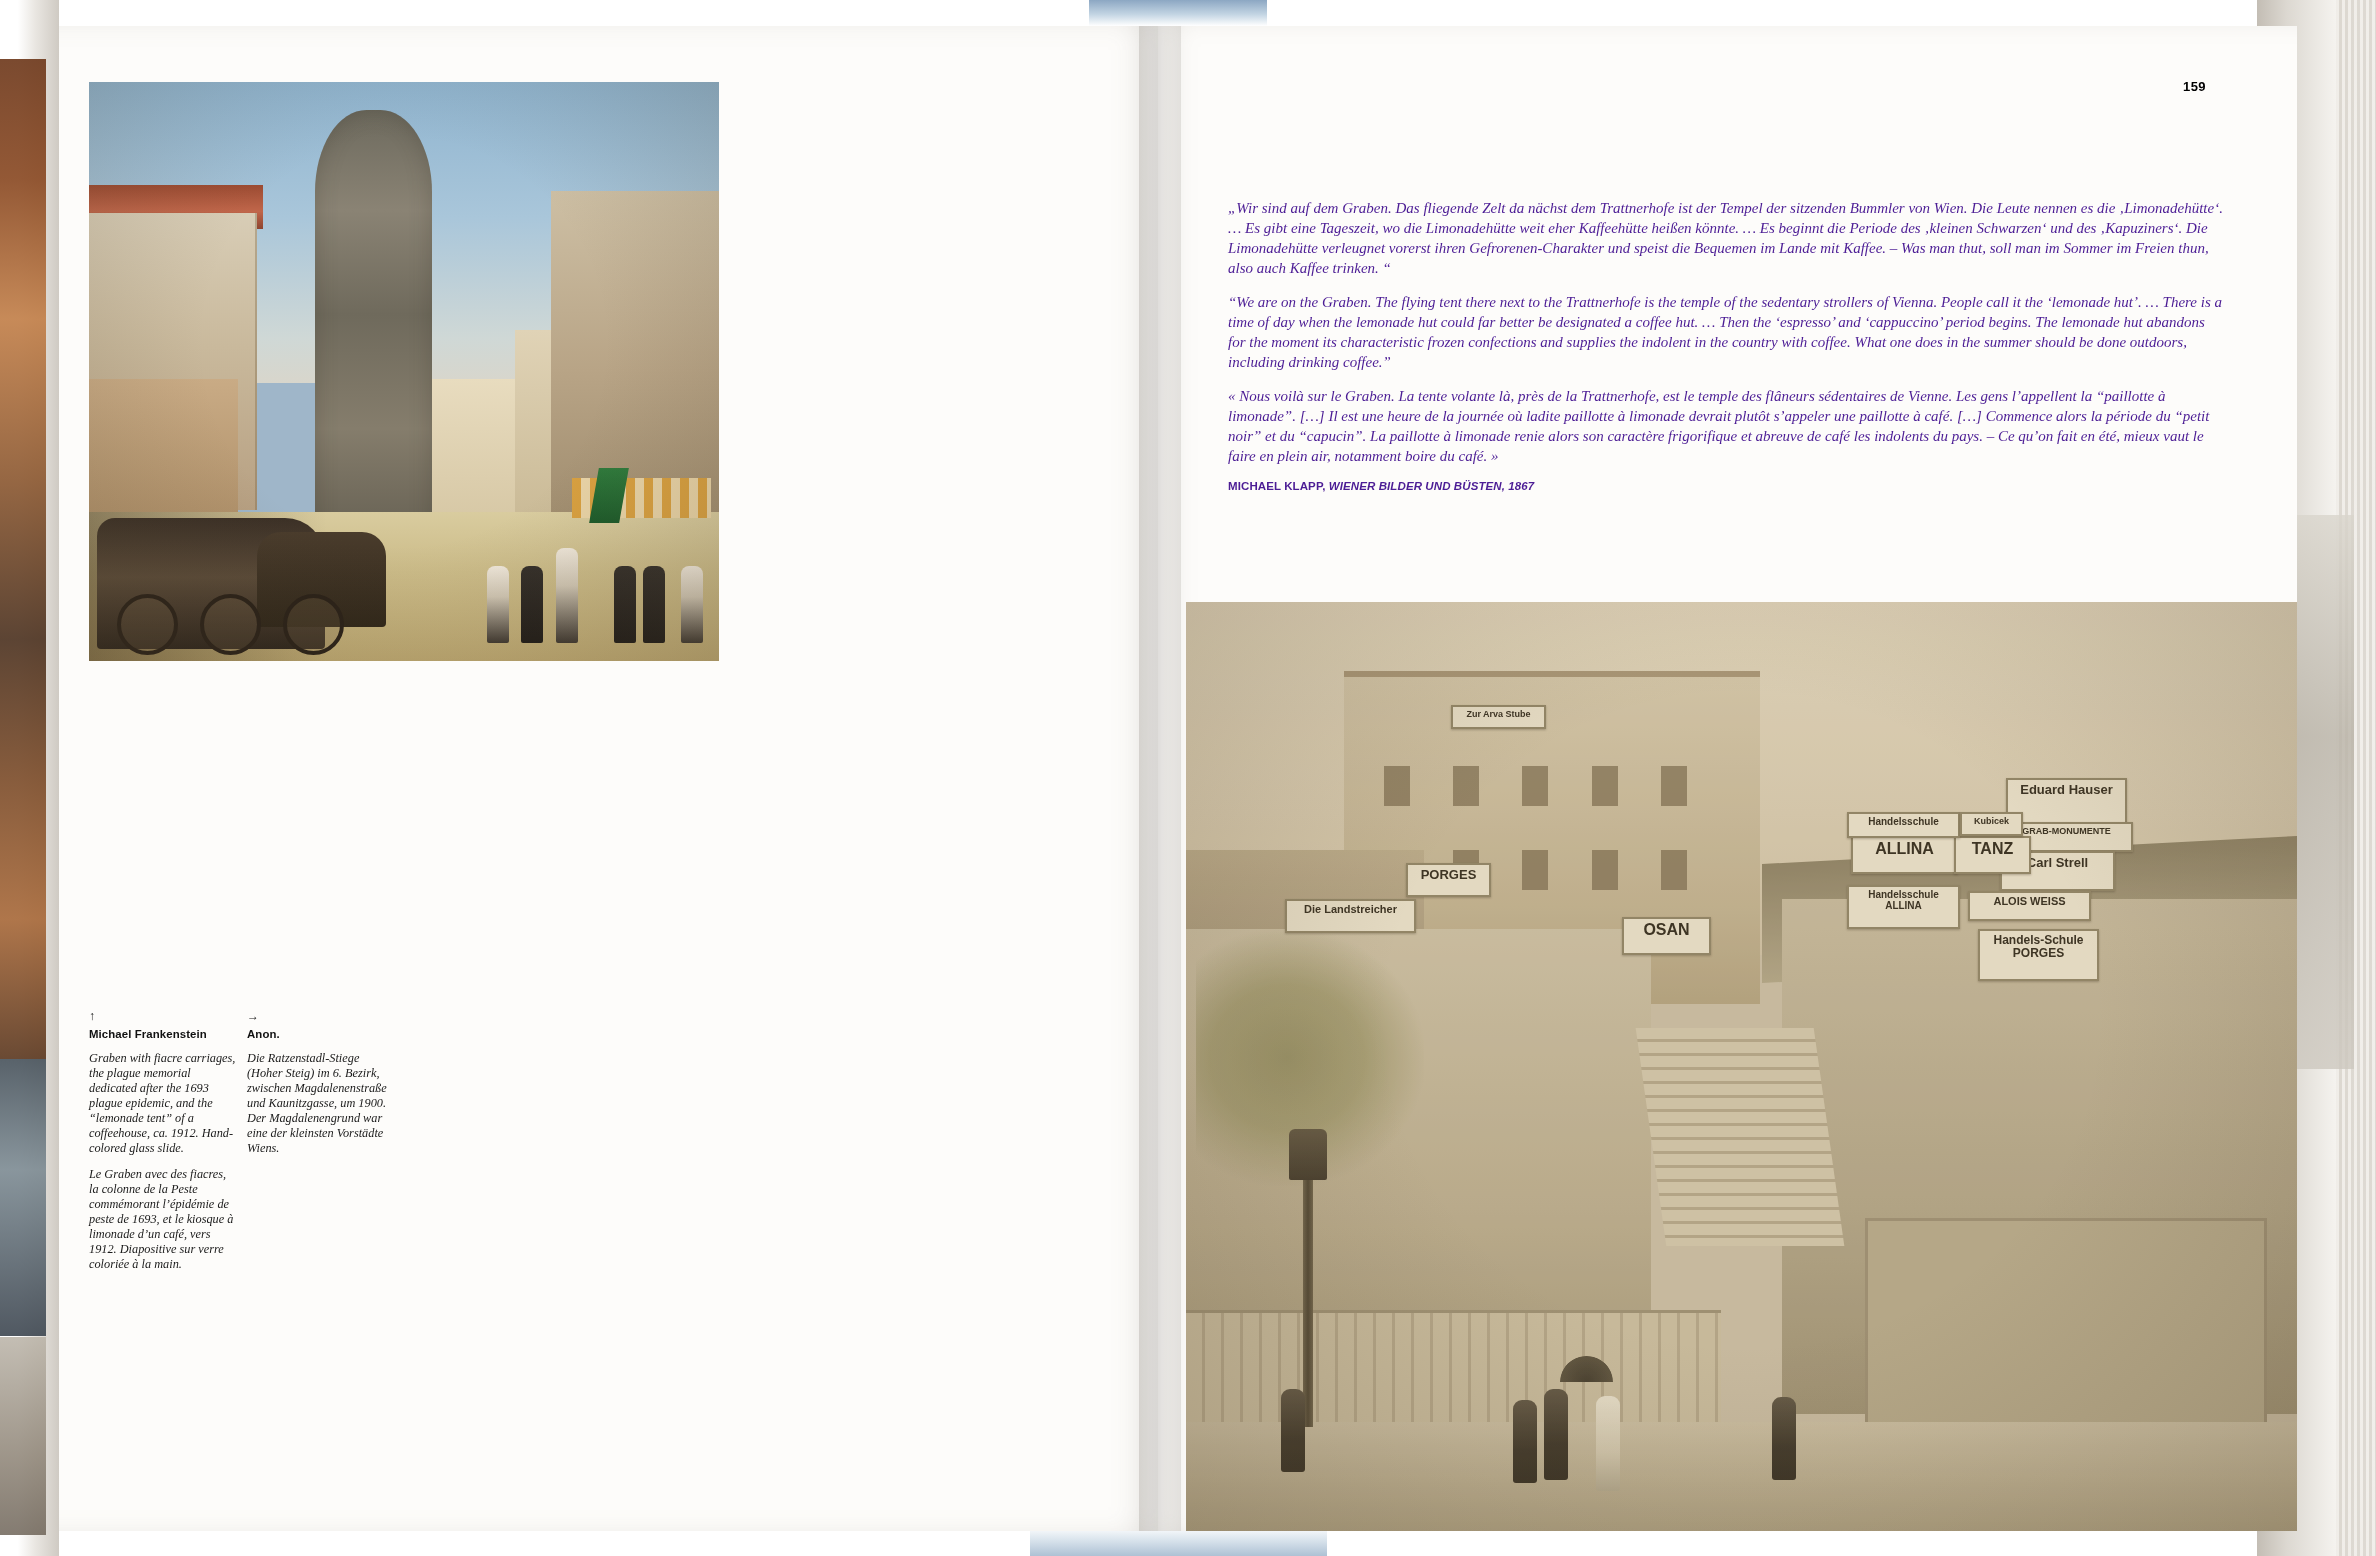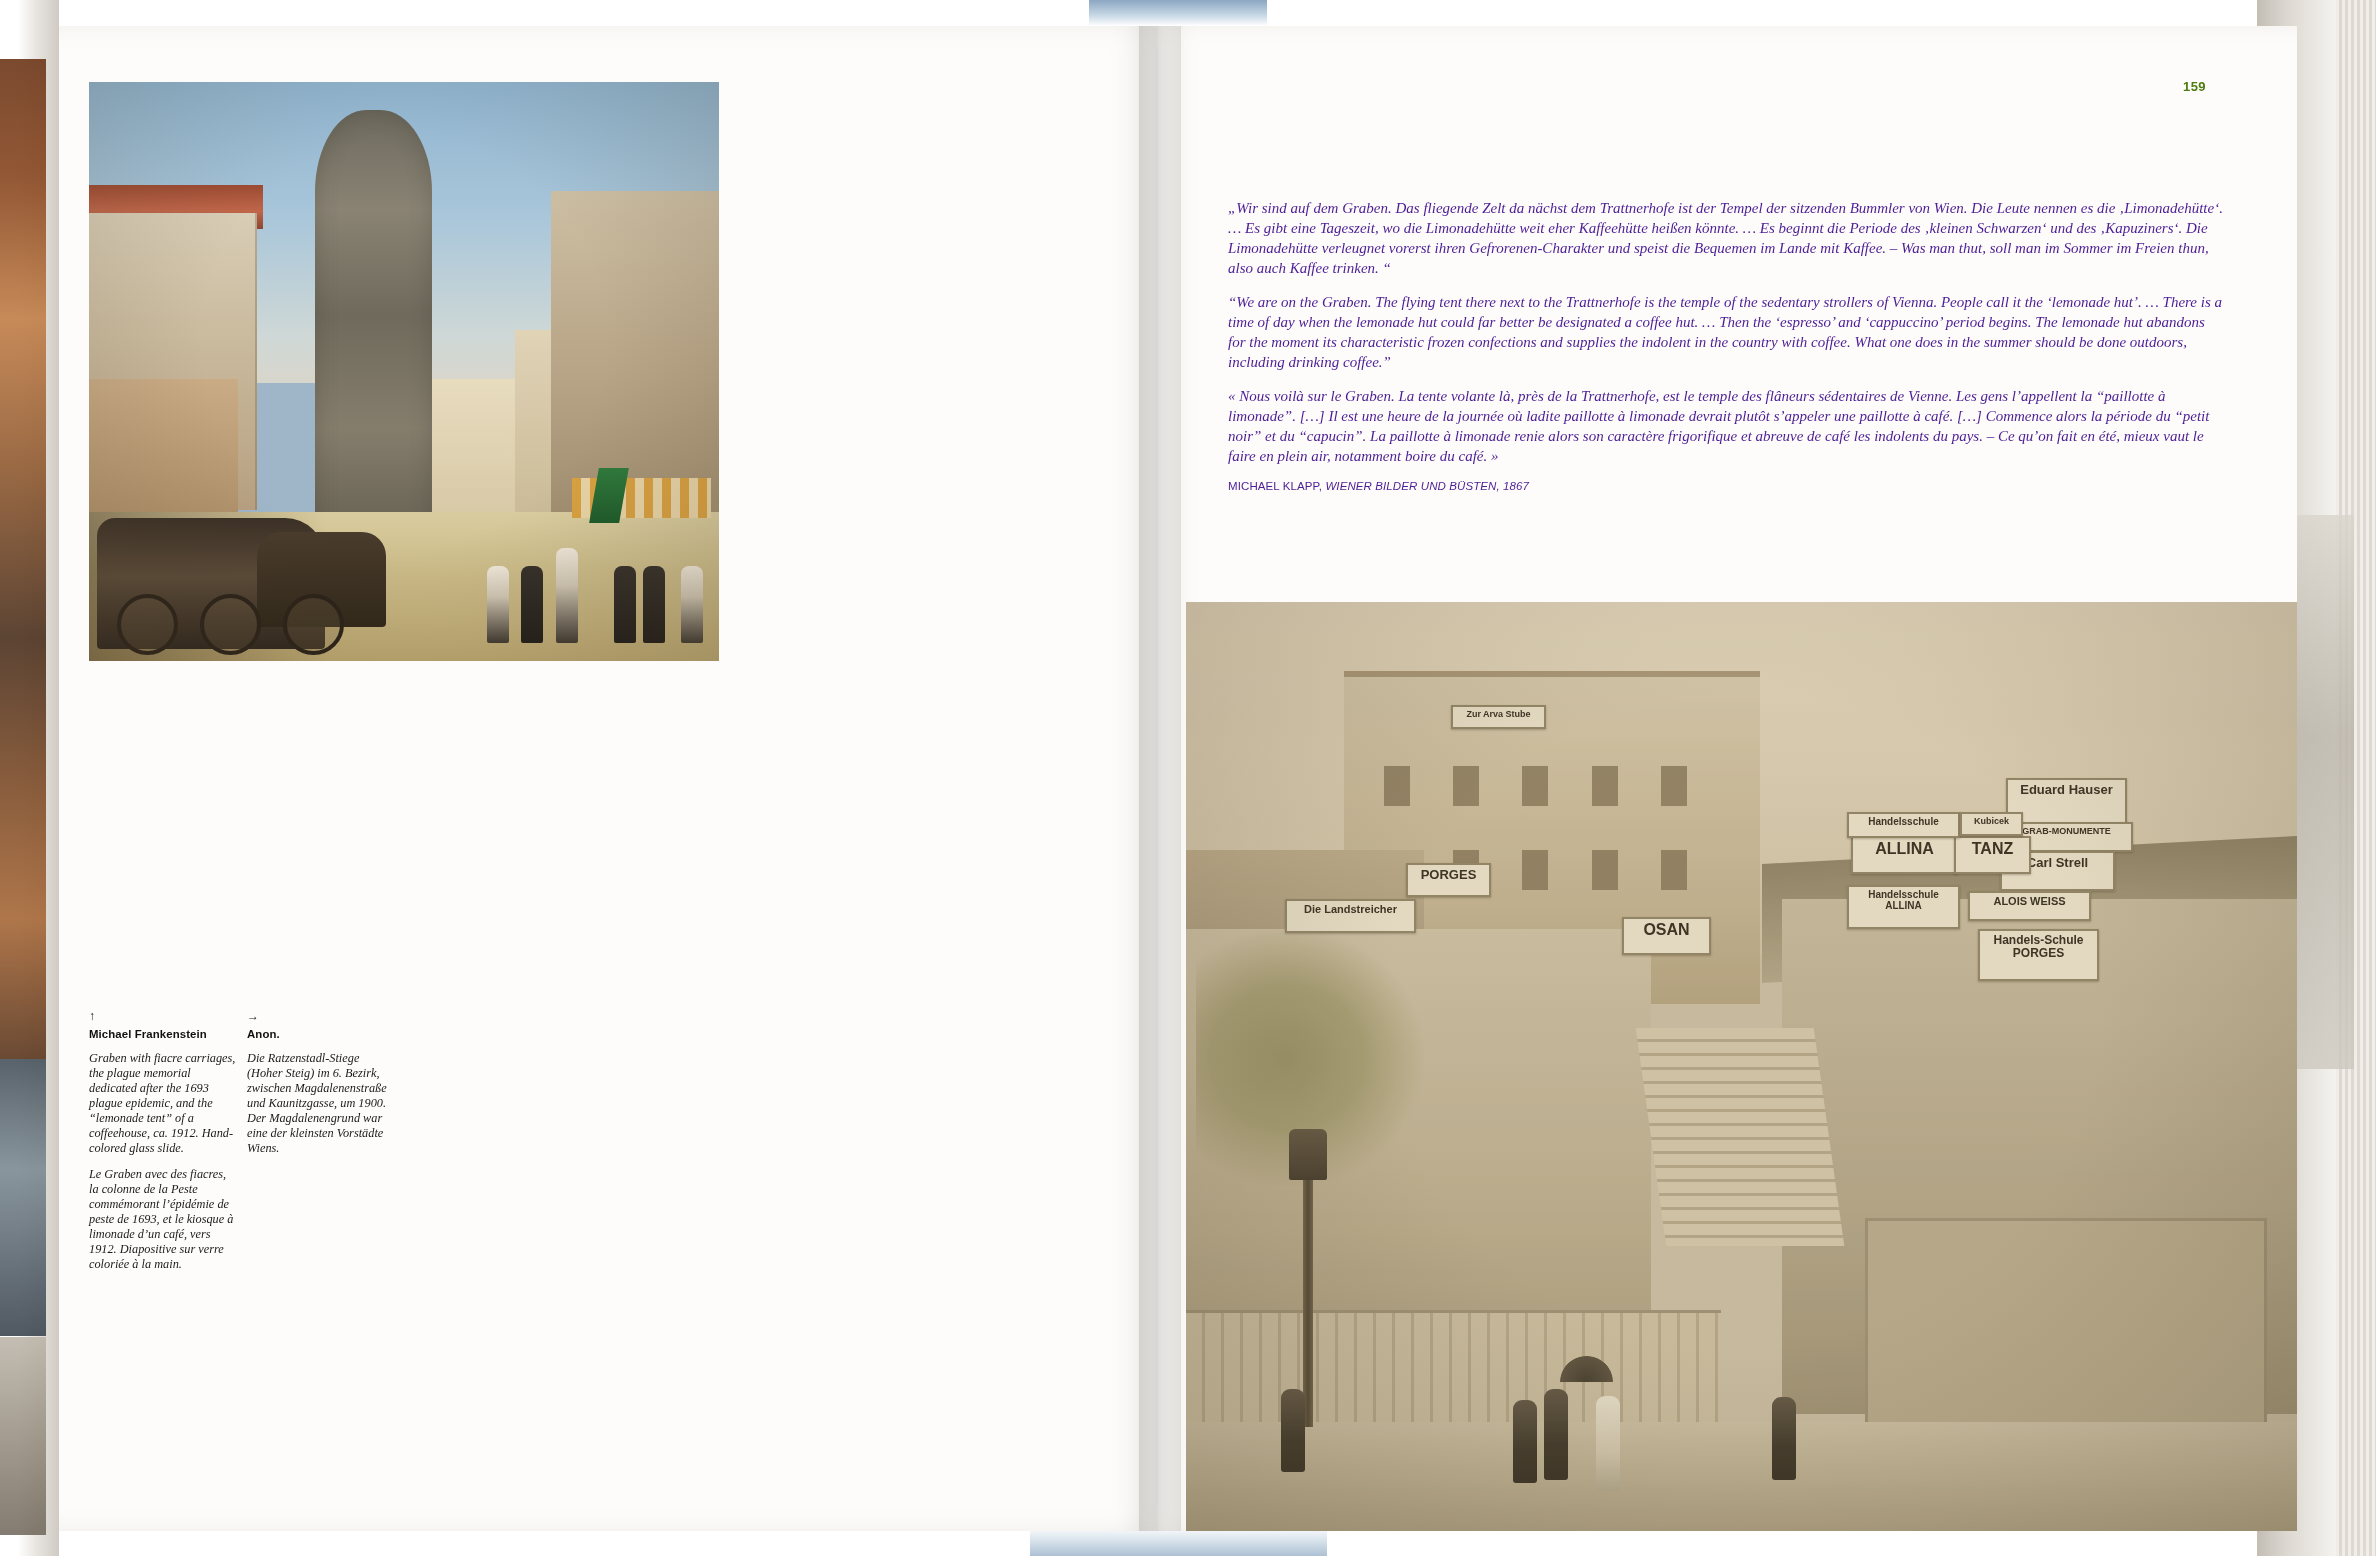--- a/index.html
+++ b/index.html
@@ -110,21 +110,21 @@
     pointer-events: none;
   }
 
   
   .folio {
     position: absolute;
     font-family: "Liberation Sans", sans-serif;
     font-size: 13px;
     font-weight: 700;
     letter-spacing: 0.4px;
-    color: #4d7c0f;
+    color: #000000;
   }
   .folio-left { left: 89px; top: 53px; }
   .folio-right { right: 91px; top: 53px; }
 
   
   .plate-left {
     position: absolute;
     left: 89px; top: 82px;
     width: 630px; height: 579px;
     overflow: hidden;
@@ -249,21 +249,21 @@
   }
   .q-para {
     font-size: 15px;
     line-height: 20px;
     font-style: italic;
     margin: 0 0 14px 0;
   }
   .q-source {
     font-family: "Liberation Sans", sans-serif;
     font-size: 11.5px;
-    font-weight: 400;
+    font-weight: 700;
     letter-spacing: 0.1px;
   }
   .q-source em { font-style: italic; }
 
   
   .plate-right {
     position: absolute;
     left: 1186px; top: 602px;
     width: 1111px; height: 929px;
     overflow: hidden;

